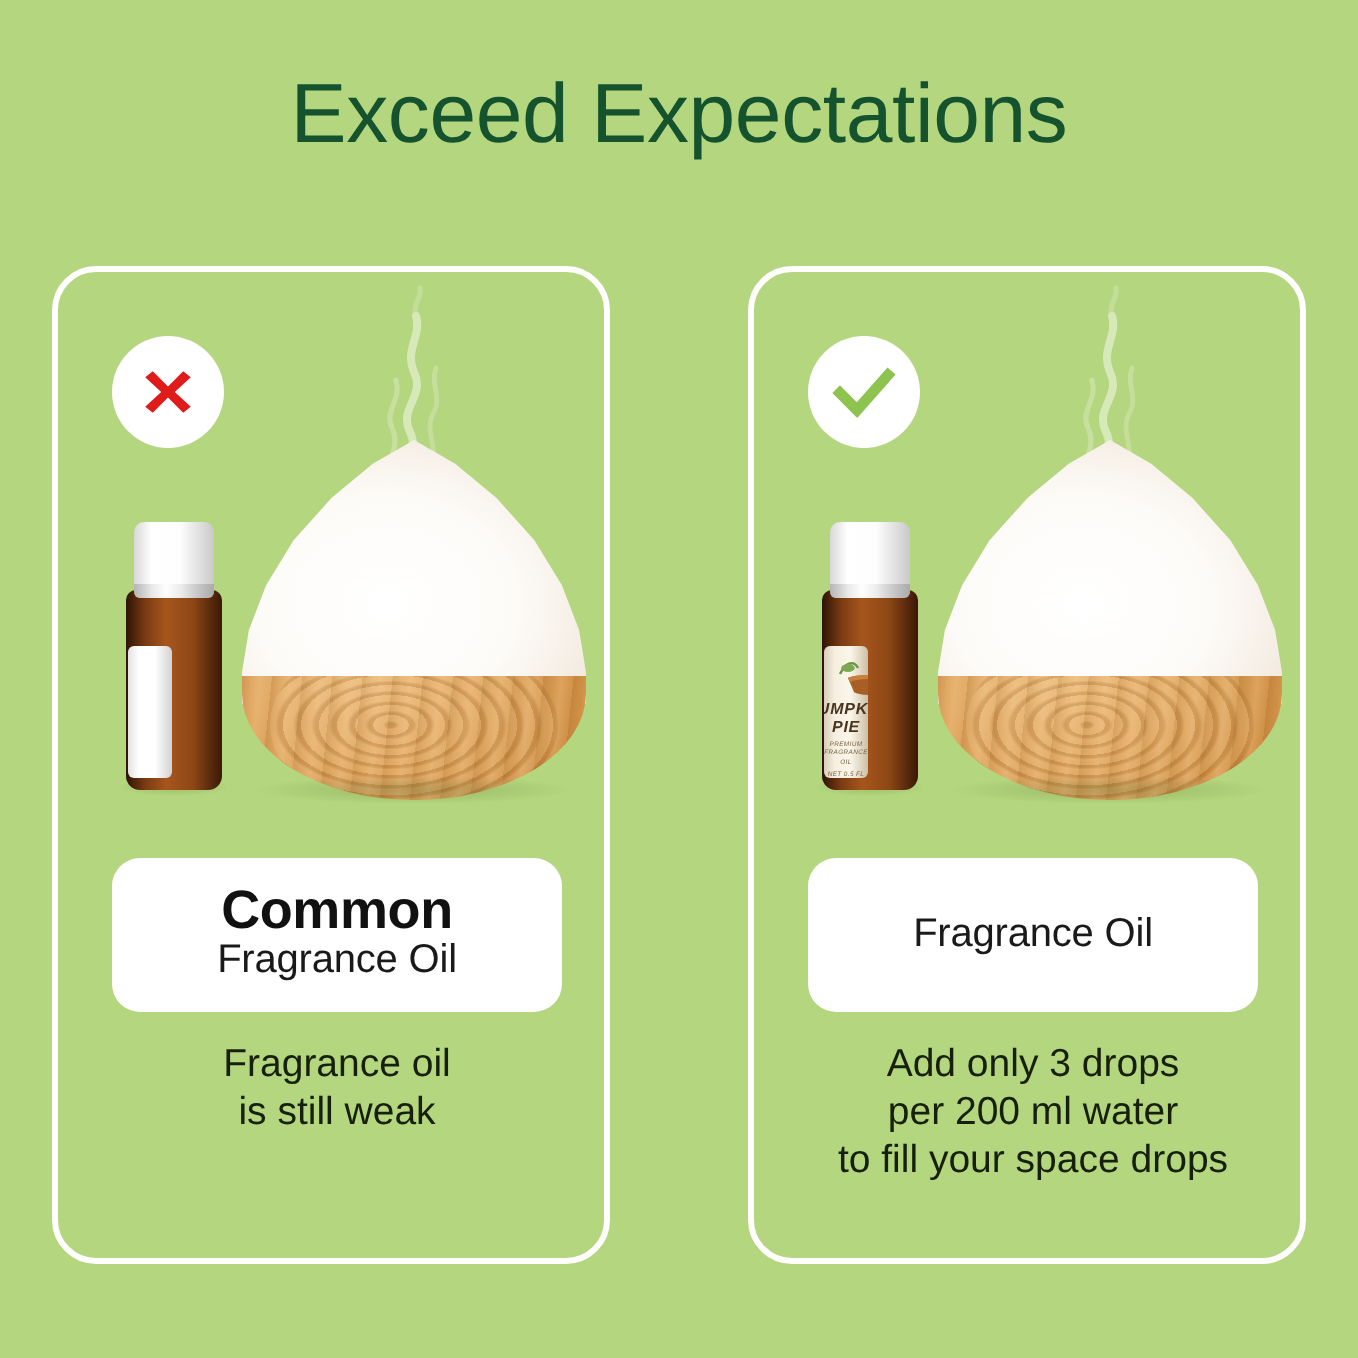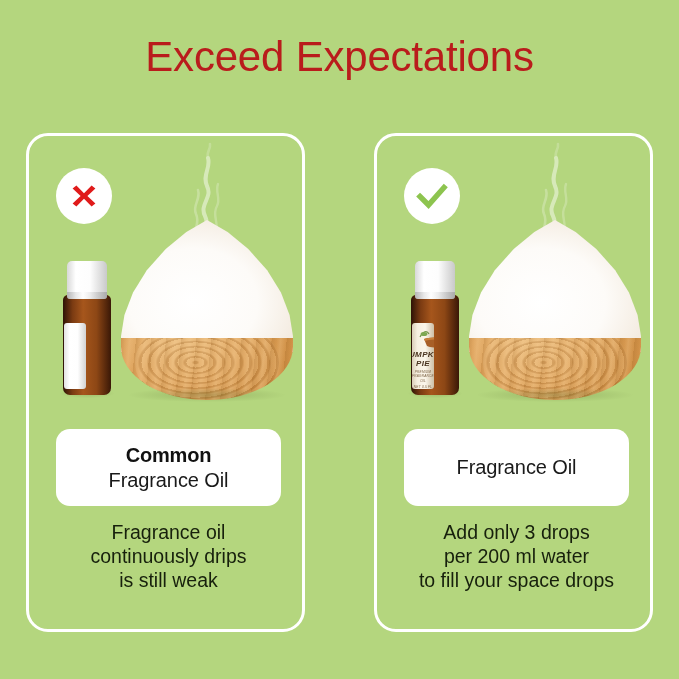--- a/index.html
+++ b/index.html
@@ -17,21 +17,21 @@
 
   .page-title {
     position: absolute;
     top: 32px;
     left: 0;
     width: 679px;
     text-align: center;
     font-size: 42px;
     font-weight: 400;
     letter-spacing: -0.2px;
-    color: #b91c1c;
+    color: #14532d;
     line-height: 1.2;
   }
 
   
   .card {
     position: absolute;
     top: 133px;
     width: 279px;
     height: 499px;
     border: 3px solid #ffffff;
@@ -221,21 +221,21 @@
     width: 225px;
     height: 77px;
     background: #ffffff;
     border-radius: 14px;
     display: flex;
     flex-direction: column;
     align-items: center;
     justify-content: center;
   }
   .name-plate .brand {
-    font-size: 20px;
+    font-size: 27px;
     font-weight: 700;
     color: #111111;
     line-height: 26px;
     letter-spacing: -0.2px;
   }
   .name-plate .kind {
     font-size: 20px;
     font-weight: 400;
     color: #1a1a1a;
     line-height: 25px;
@@ -296,21 +296,20 @@
     </svg>
   </div>
 
   <div class="name-plate">
     <span class="brand">Common</span>
     <span class="kind">Fragrance Oil</span>
   </div>
 
   <div class="caption">
     <div>Fragrance oil</div>
-    <div>continuously drips</div>
     <div>is still weak</div>
   </div>
 </div>
 
 <div class="card card-right">
 
   <div class="scene">
 
     <svg class="vapor" viewBox="0 0 90 110">
       <g fill="none" stroke="#ffffff" stroke-linecap="round" opacity="0.62">

